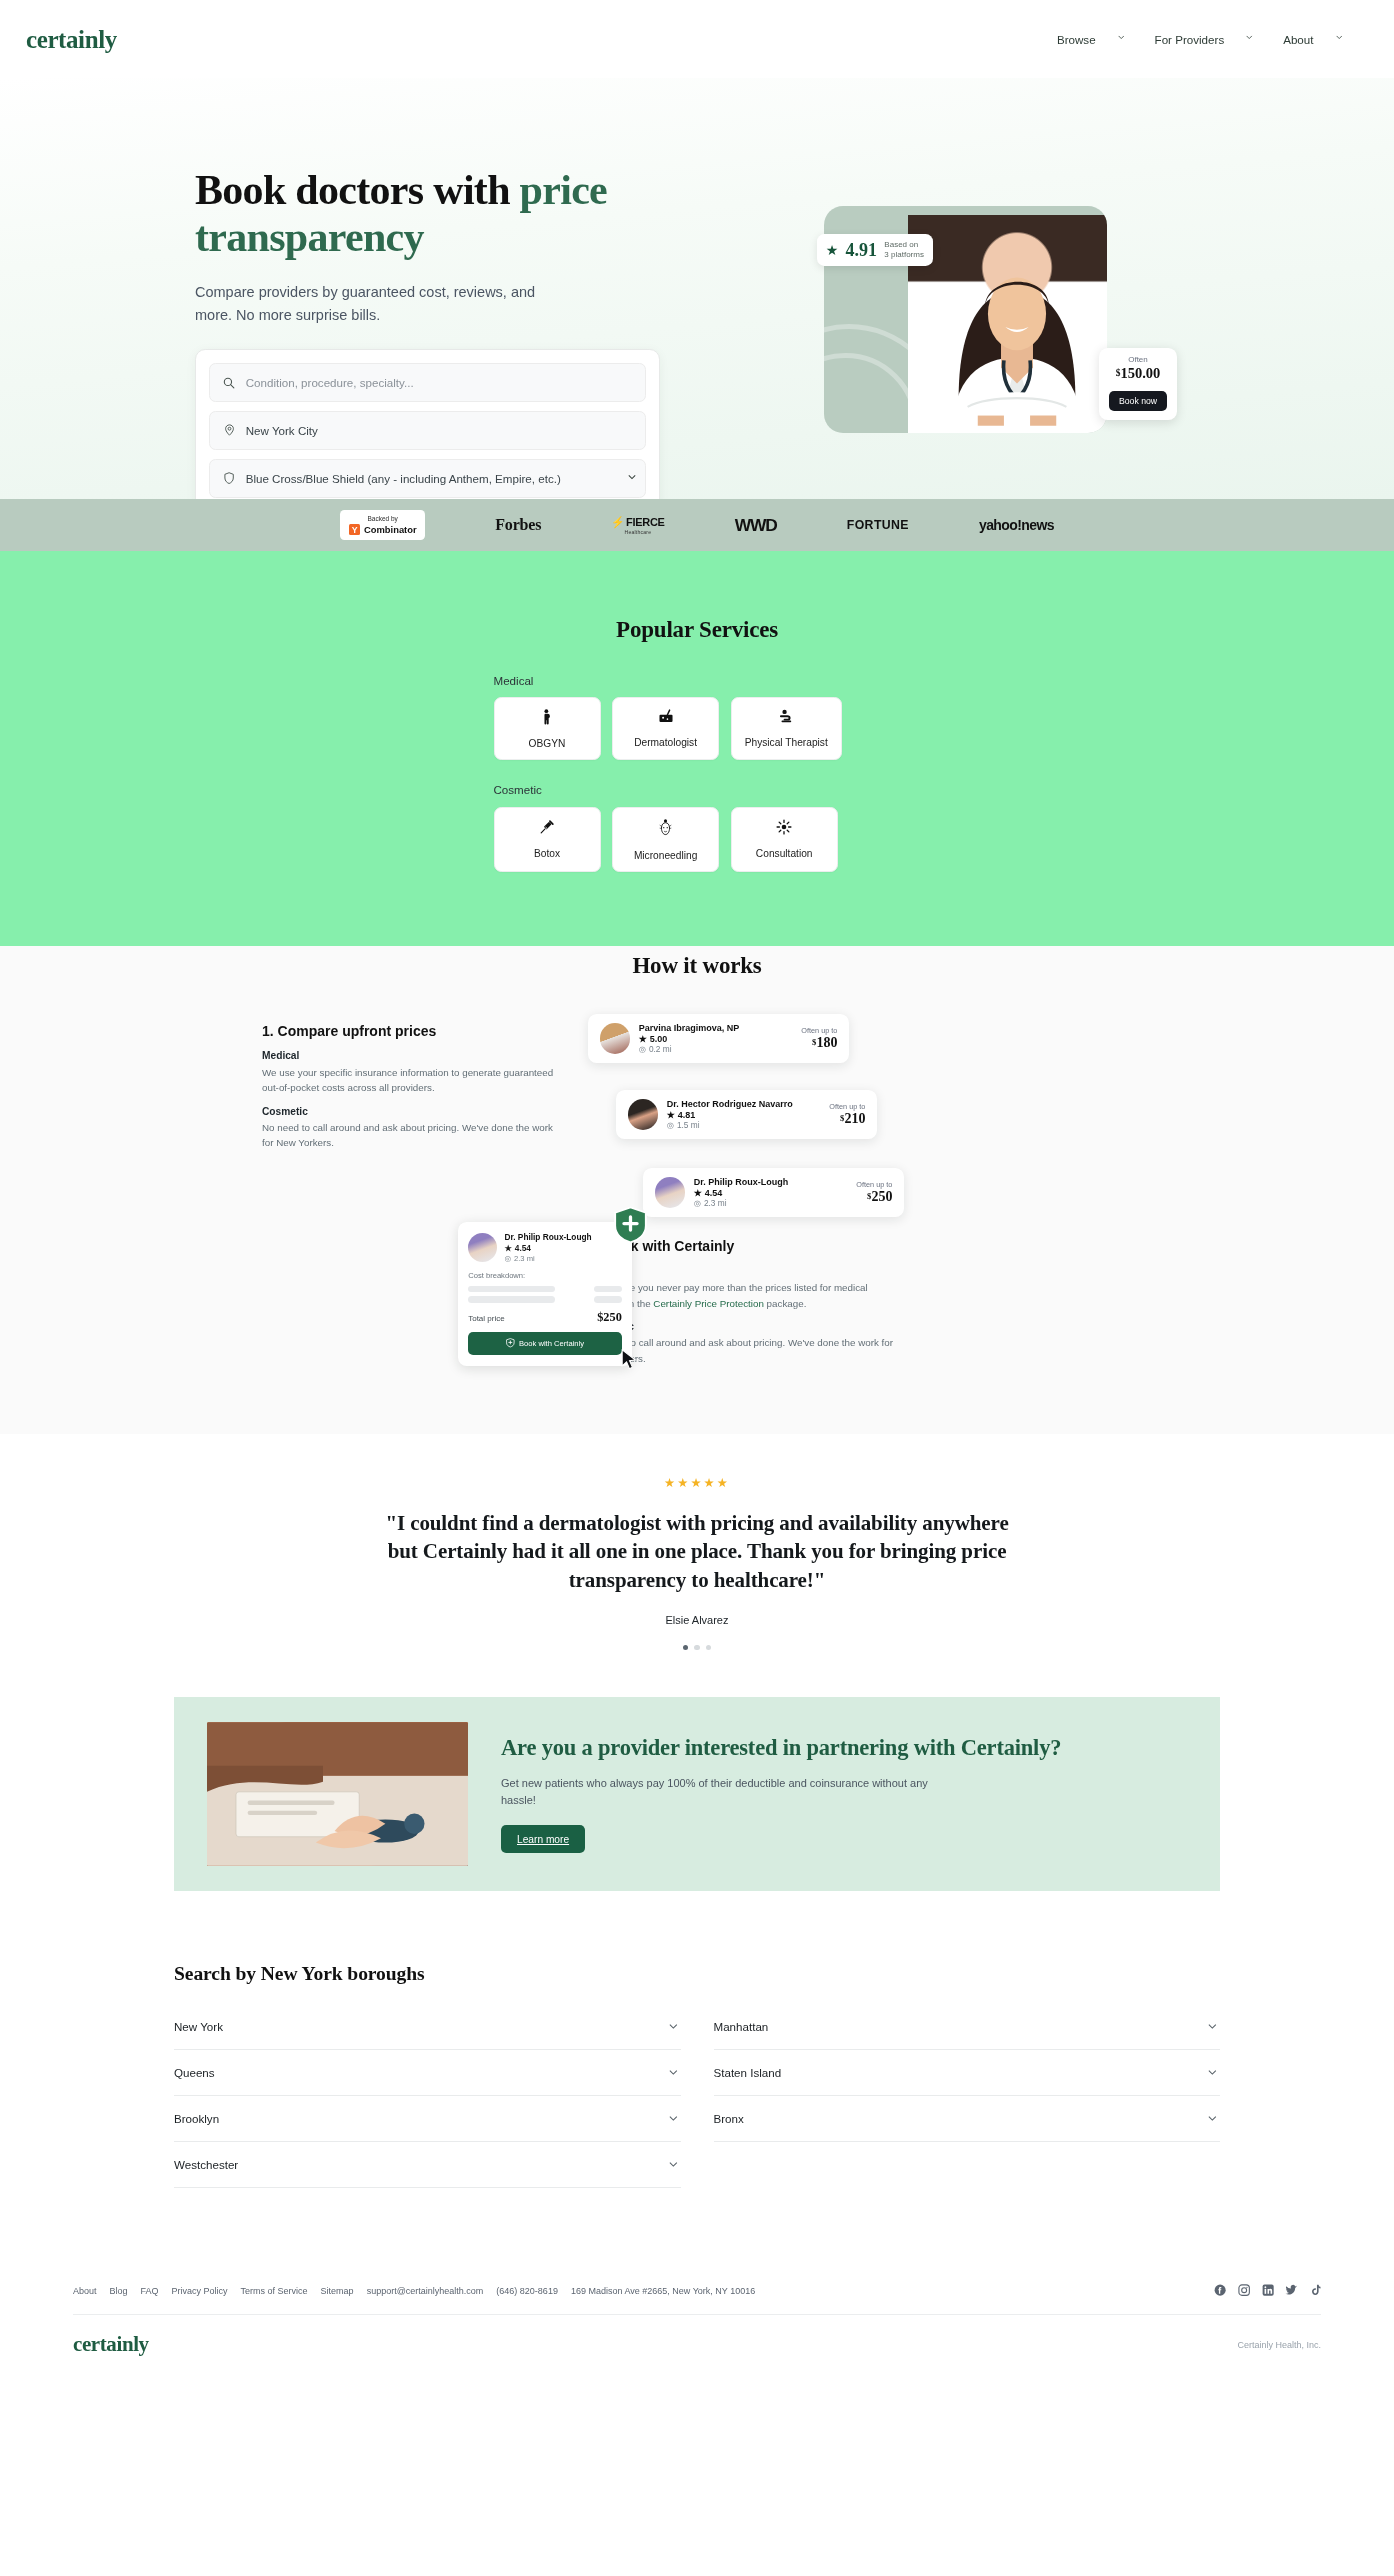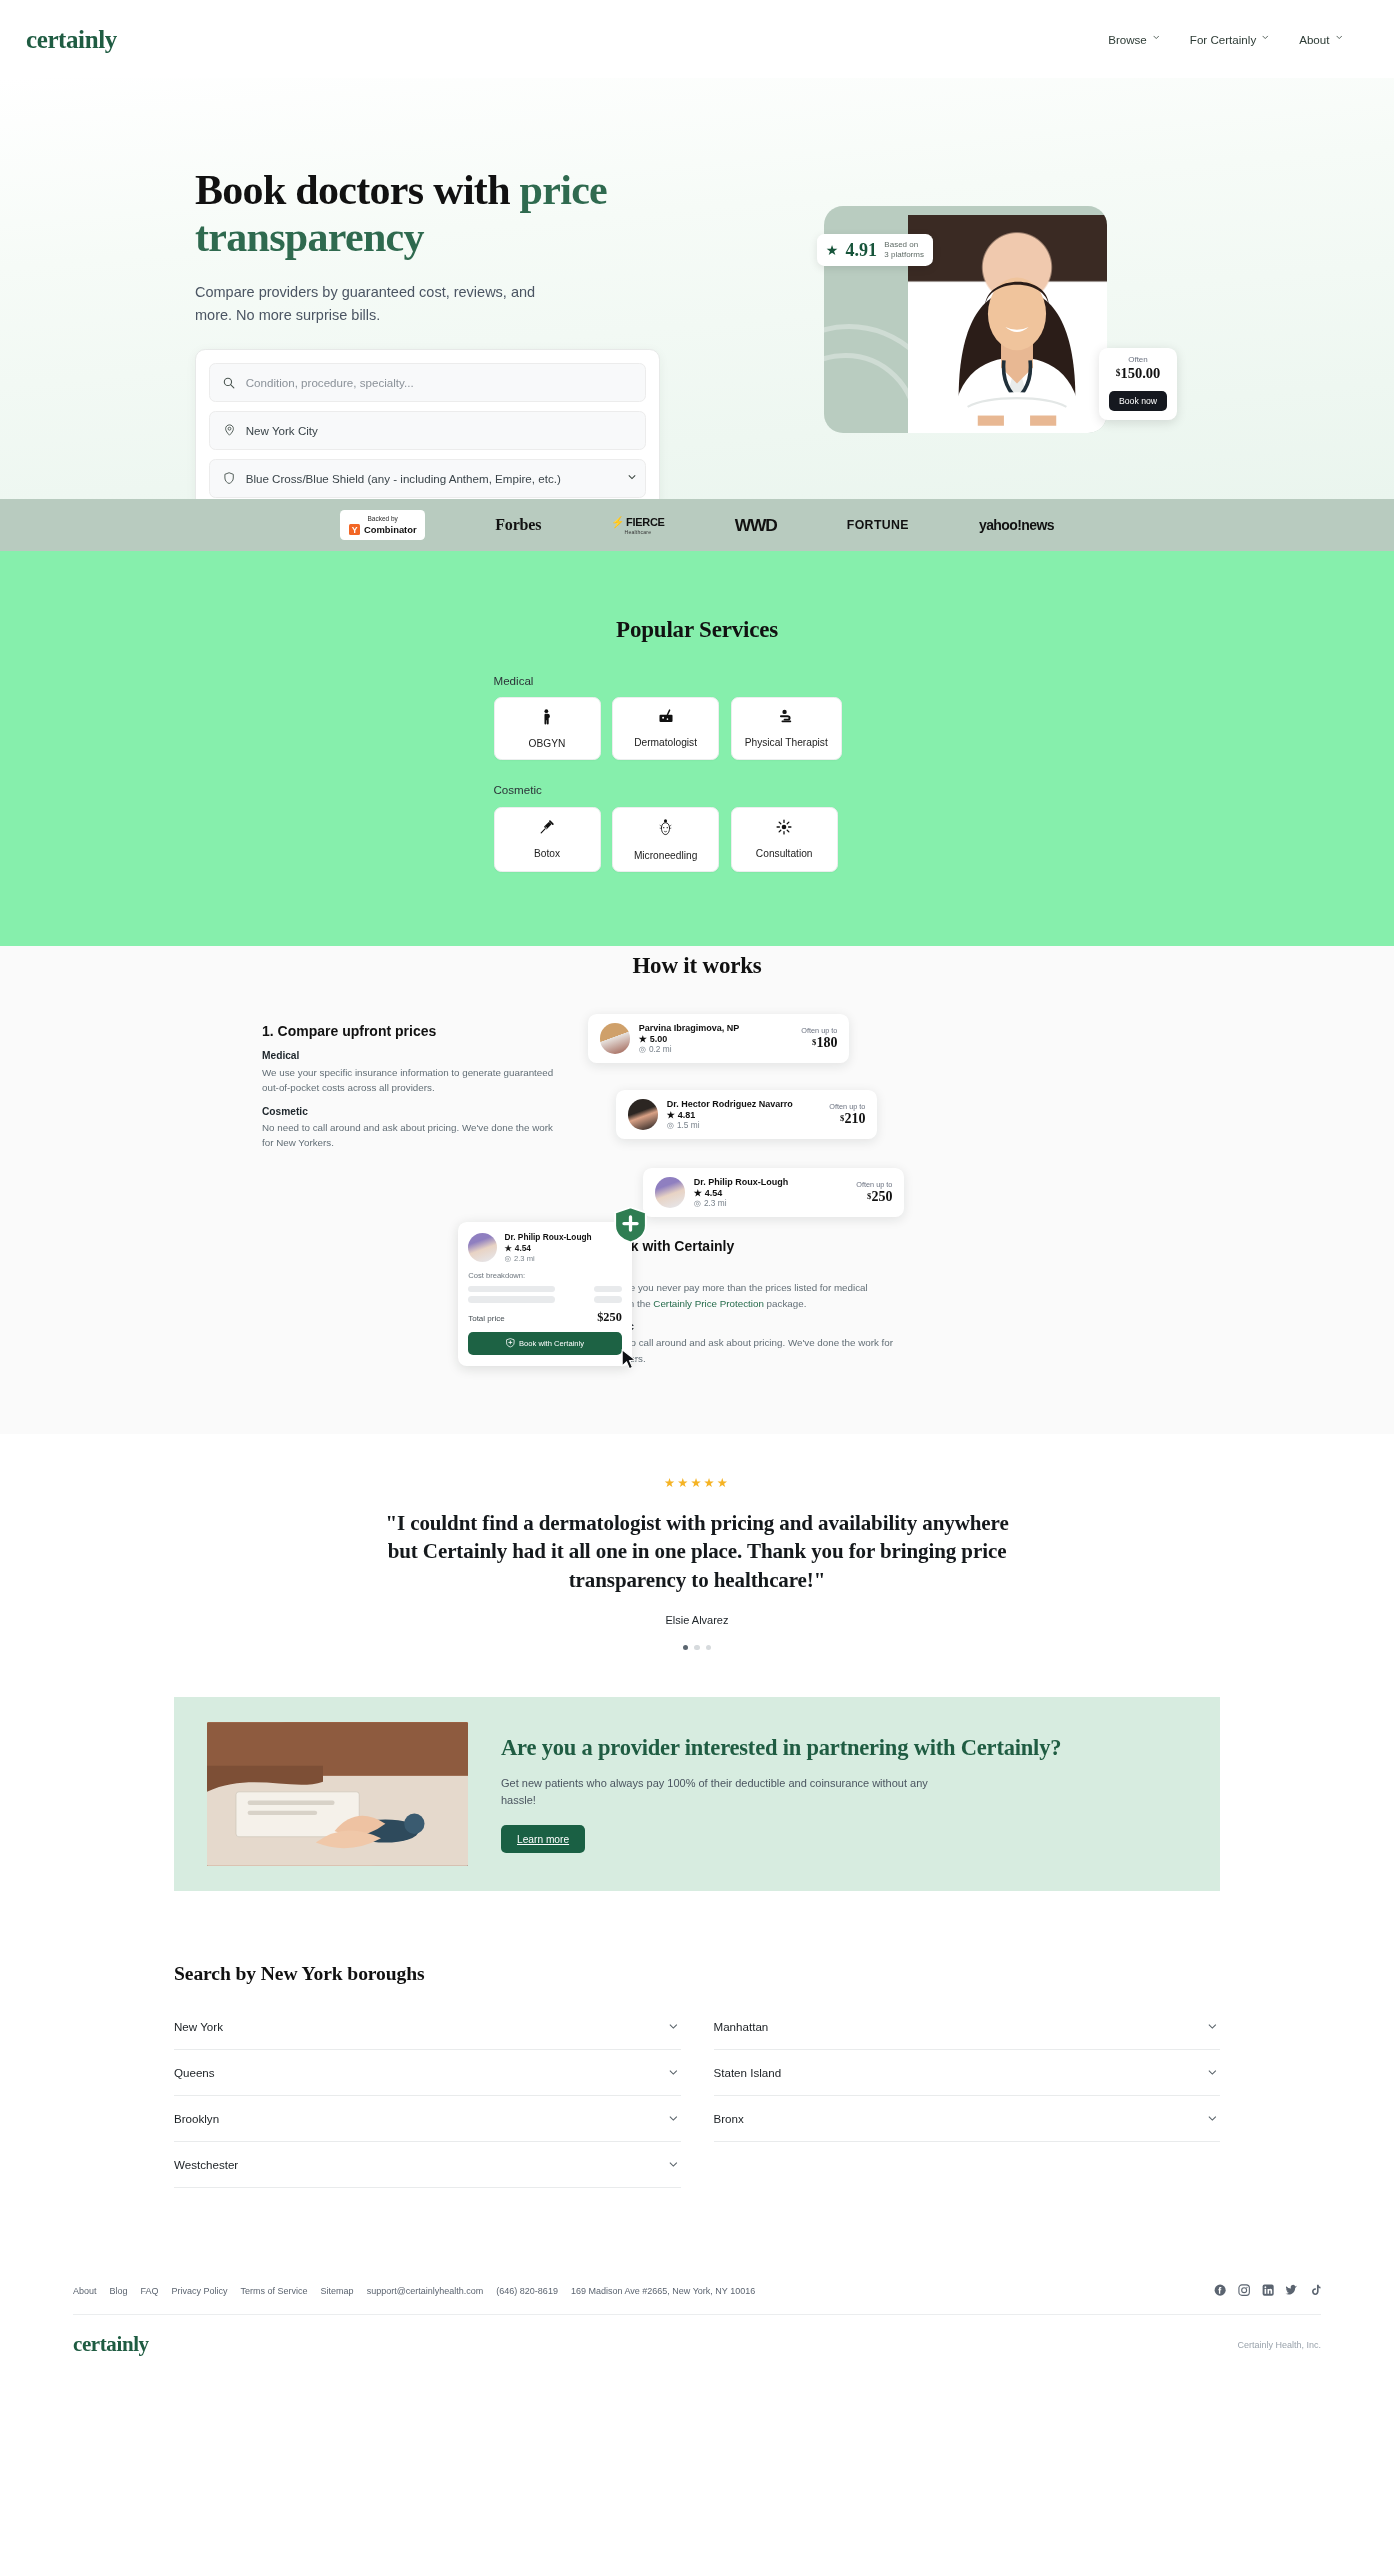--- a/index.html
+++ b/index.html
@@ -23,21 +23,21 @@
   .logo {
     font-family: "Liberation Serif", serif;
     font-weight: 700;
     font-size: 25px;
     color: #1f5c42;
     letter-spacing: -0.4px;
     line-height: 1;
   }
   .nav { display: flex; align-items: center; gap: 30.5px; padding-right: 26px; }
   .nav-item {
-    display: flex; align-items: center; gap: 6px;
+    display: flex; align-items: center; gap: 22px;
     font-size: 11.6px; color: #2d3b35; cursor: pointer;
   }
   .chev { width: 6.5px; height: 6.5px; display:inline-block; position: relative; top:-1.5px;}
   .chev svg { display:block; }
 
   
   .hero {
     position: relative;
     height: 421px;
     background: linear-gradient(175deg, #ffffff 0%, #f6fbf7 35%, #eaf5ee 100%);
@@ -304,21 +304,21 @@
   <div class="nav">
     <div class="nav-item">
       <span>Browse</span>
       <span class="chev">
           <svg width="6.5" height="6.5" viewBox="0 0 10 10">
             <path d="M1 3l4 4 4-4" stroke="#2d3b35" stroke-width="1.2" fill="none"></path>
           </svg>
         </span>
     </div>
     <div class="nav-item">
-      <span>For Certainly</span>
+      <span>For Providers</span>
       <span class="chev">
           <svg width="6.5" height="6.5" viewBox="0 0 10 10">
             <path d="M1 3l4 4 4-4" stroke="#2d3b35" stroke-width="1.2" fill="none"></path>
           </svg>
         </span>
     </div>
     <div class="nav-item">
       <span>About</span>
       <span class="chev">
           <svg width="6.5" height="6.5" viewBox="0 0 10 10">

